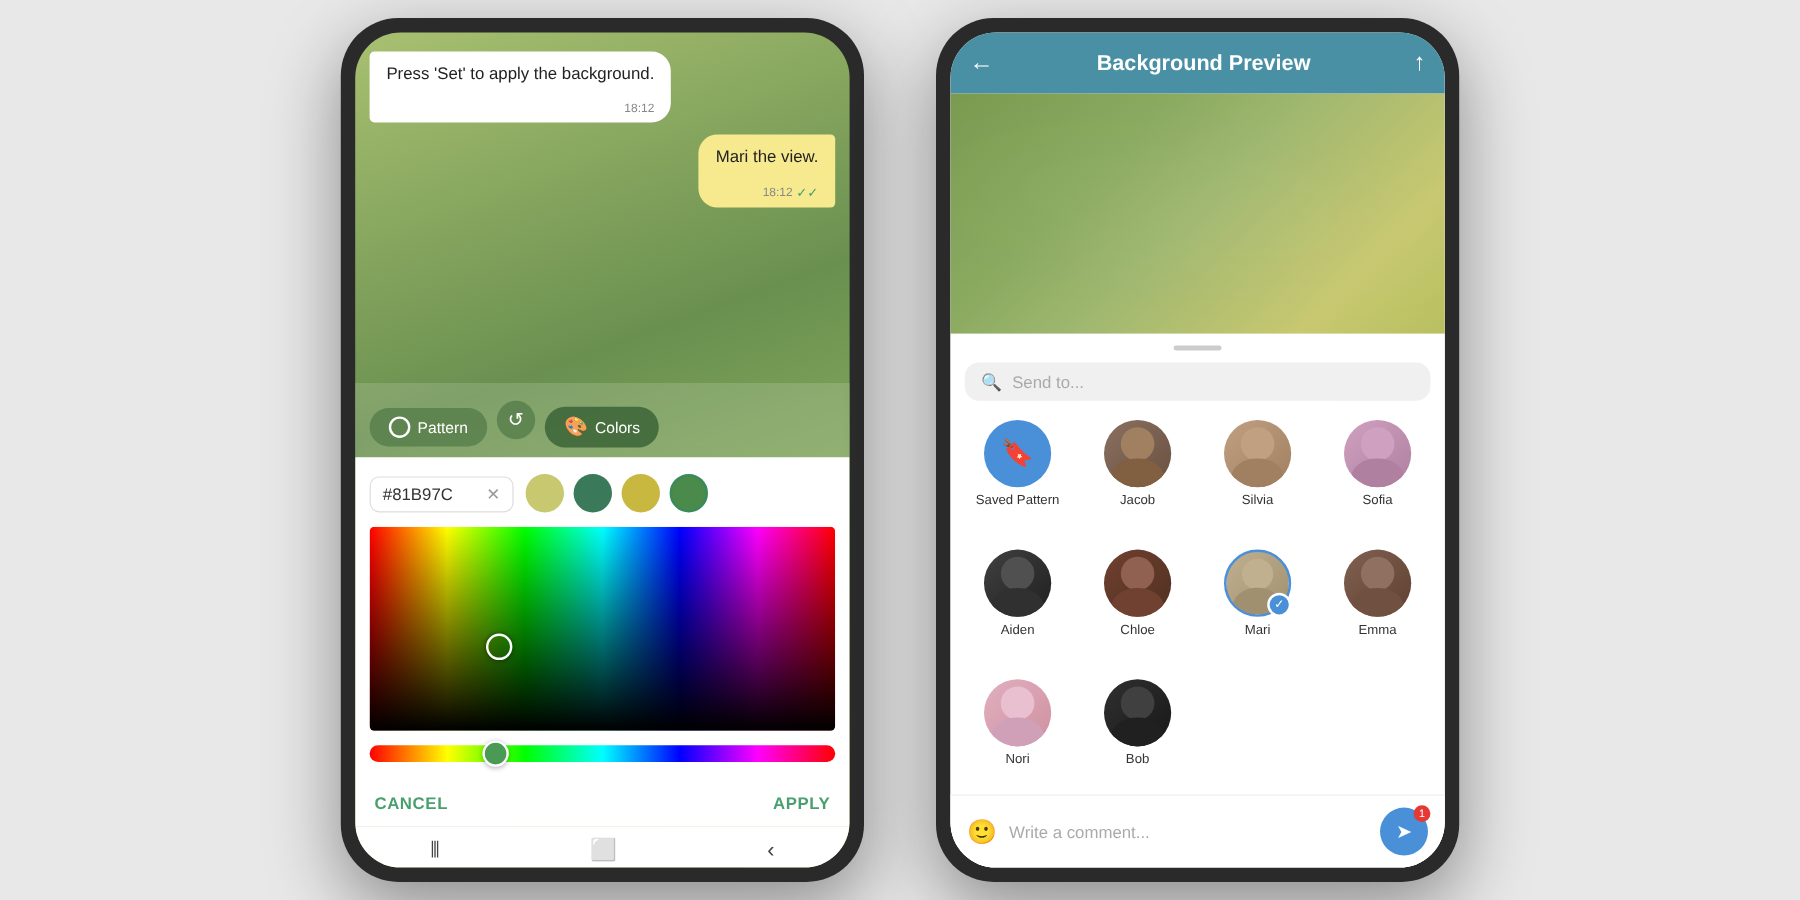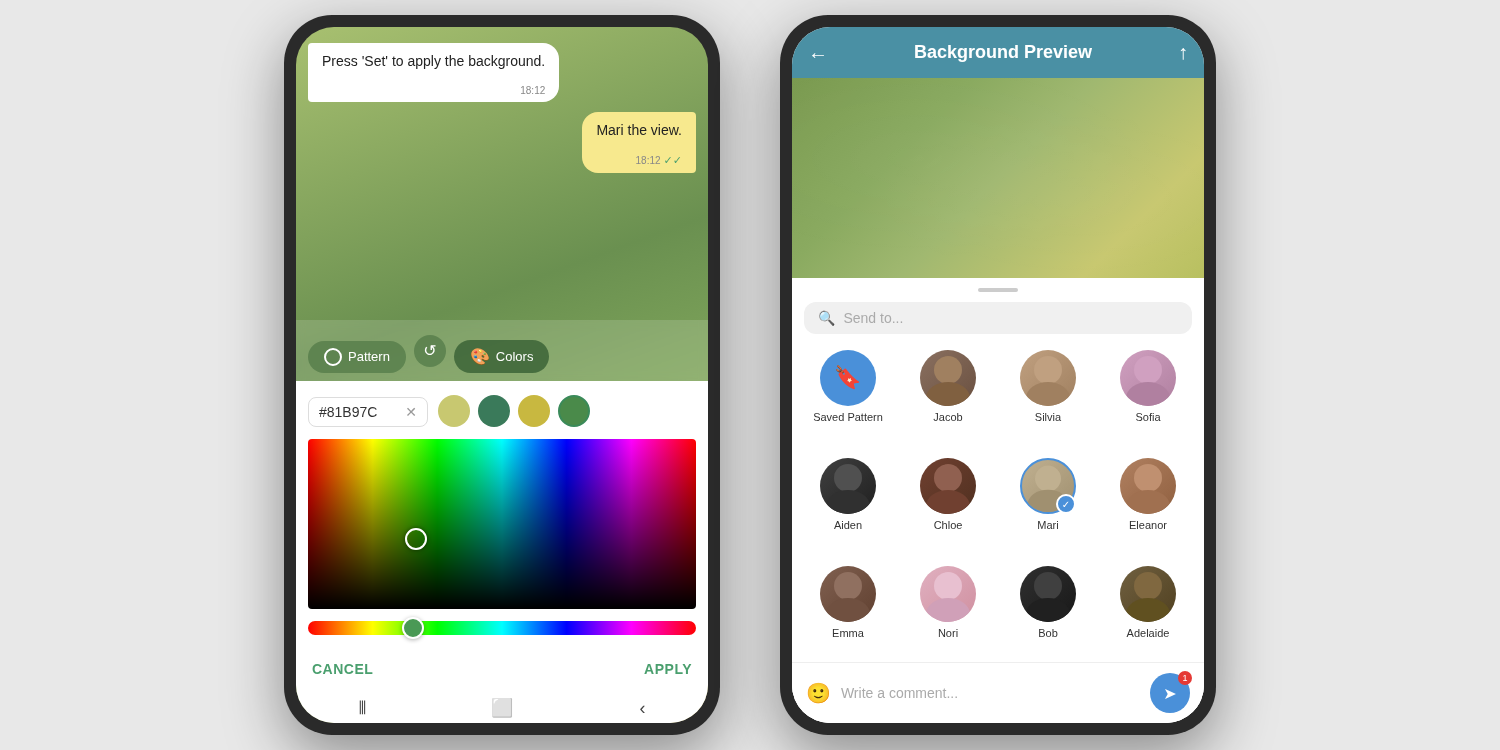--- a/index.html
+++ b/index.html
@@ -589,31 +589,20 @@
               <svg width="56" height="56" viewBox="0 0 56 56">
                   <circle cx="28" cy="20" r="14" fill="#c0b090"></circle>
                   <ellipse cx="28" cy="48" rx="22" ry="16" fill="#a09070"></ellipse>
                 </svg>
             </div>
             <div class="avatar-check">✓</div>
           </div>
           <span class="contact-name">Mari</span>
         </div>
 
-        <div class="contact-item">
-          <div class="avatar-wrap">
-            <div class="avatar av-eleanor">
-              <svg width="56" height="56" viewBox="0 0 56 56">
-                  <circle cx="28" cy="20" r="14" fill="#c09070"></circle>
-                  <ellipse cx="28" cy="48" rx="22" ry="16" fill="#a07050"></ellipse>
-                </svg>
-            </div>
-          </div>
-          <span class="contact-name">Eleanor</span>
-        </div>
 
         <div class="contact-item">
           <div class="avatar-wrap">
             <div class="avatar av-emma">
               <svg width="56" height="56" viewBox="0 0 56 56">
                   <circle cx="28" cy="20" r="14" fill="#907060"></circle>
                   <ellipse cx="28" cy="48" rx="22" ry="16" fill="#705040"></ellipse>
                 </svg>
             </div>
           </div>
@@ -637,31 +626,20 @@
             <div class="avatar av-bob">
               <svg width="56" height="56" viewBox="0 0 56 56">
                   <circle cx="28" cy="20" r="14" fill="#404040"></circle>
                   <ellipse cx="28" cy="48" rx="22" ry="16" fill="#202020"></ellipse>
                 </svg>
             </div>
           </div>
           <span class="contact-name">Bob</span>
         </div>
 
-        <div class="contact-item">
-          <div class="avatar-wrap">
-            <div class="avatar av-adelaide">
-              <svg width="56" height="56" viewBox="0 0 56 56">
-                  <circle cx="28" cy="20" r="14" fill="#806840"></circle>
-                  <ellipse cx="28" cy="48" rx="22" ry="16" fill="#605020"></ellipse>
-                </svg>
-            </div>
-          </div>
-          <span class="contact-name">Adelaide</span>
-        </div>
       </div>
 
       <div class="comment-bar">
         <span style="font-size:20px;">🙂</span>
         <span class="comment-input">Write a comment...</span>
         <div class="comment-send">
           <span>➤</span>
           <div class="send-badge">1</div>
         </div>
       </div>

